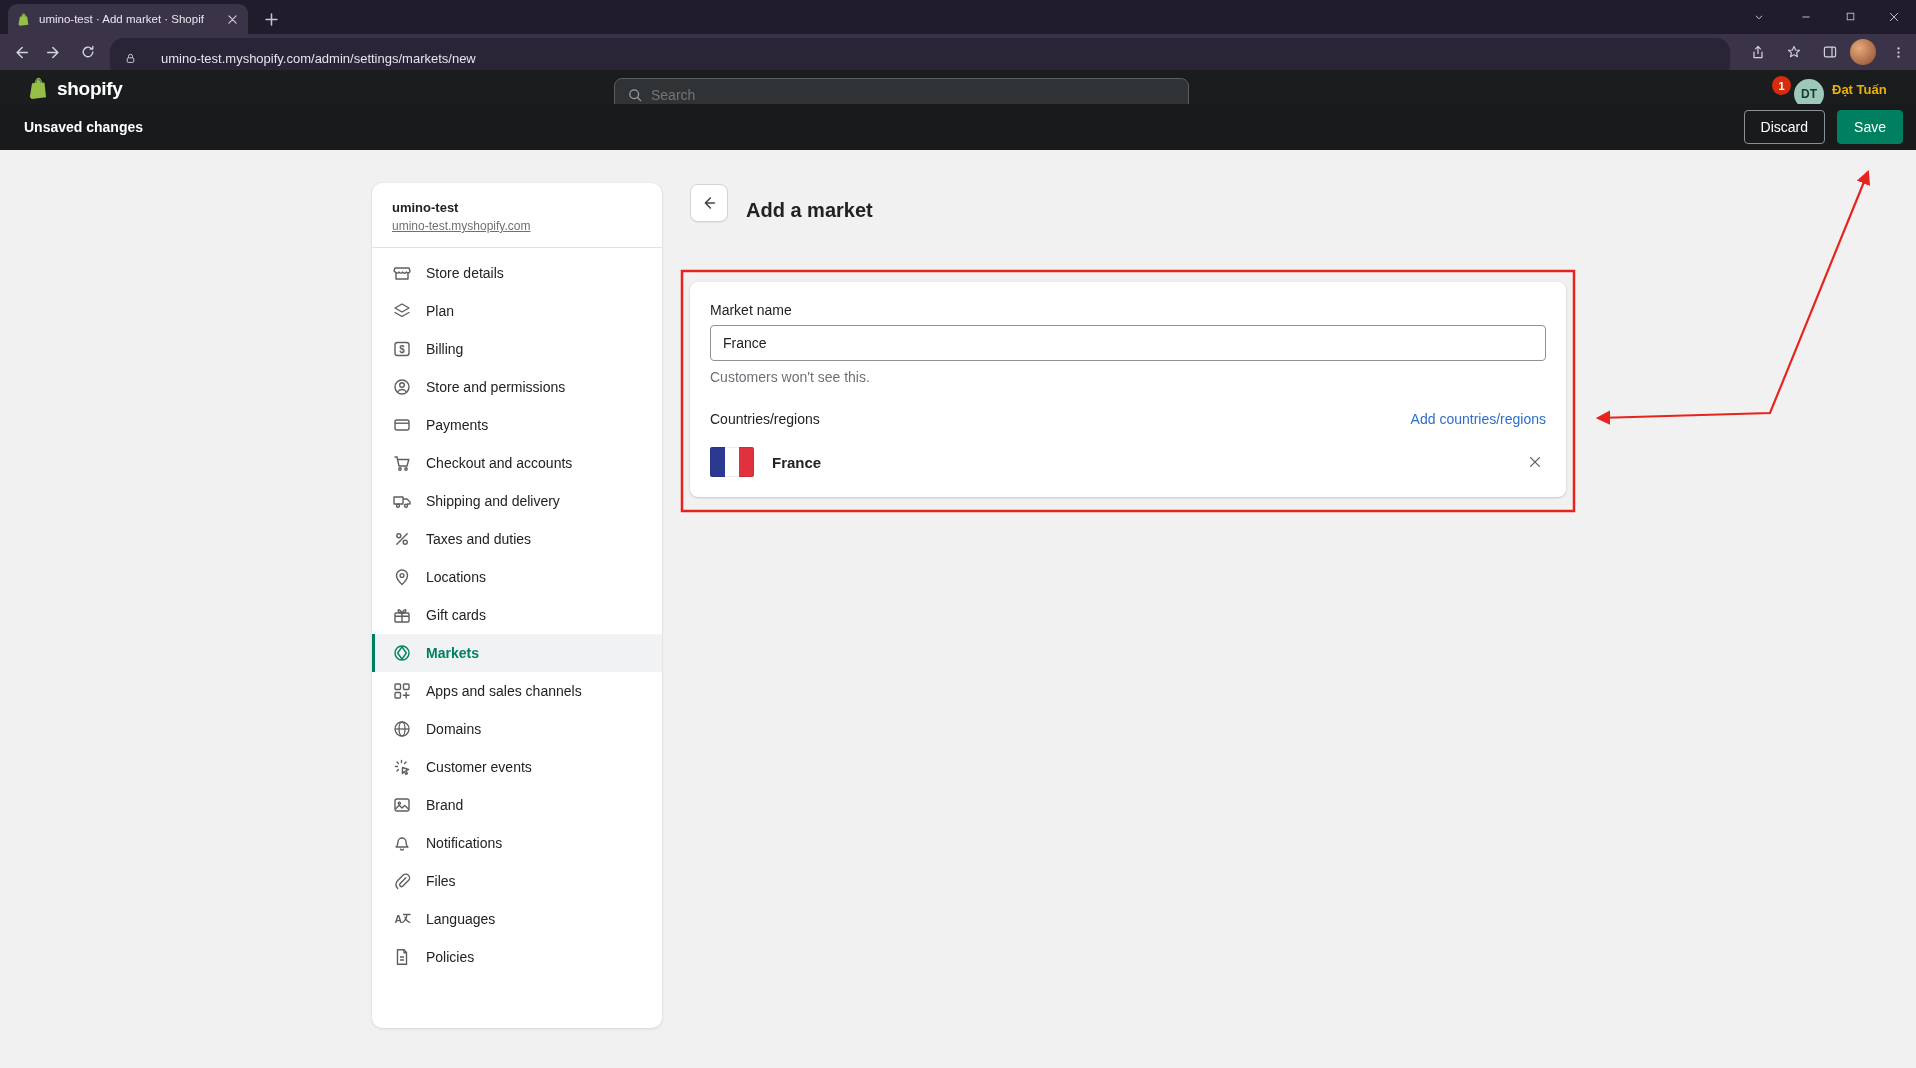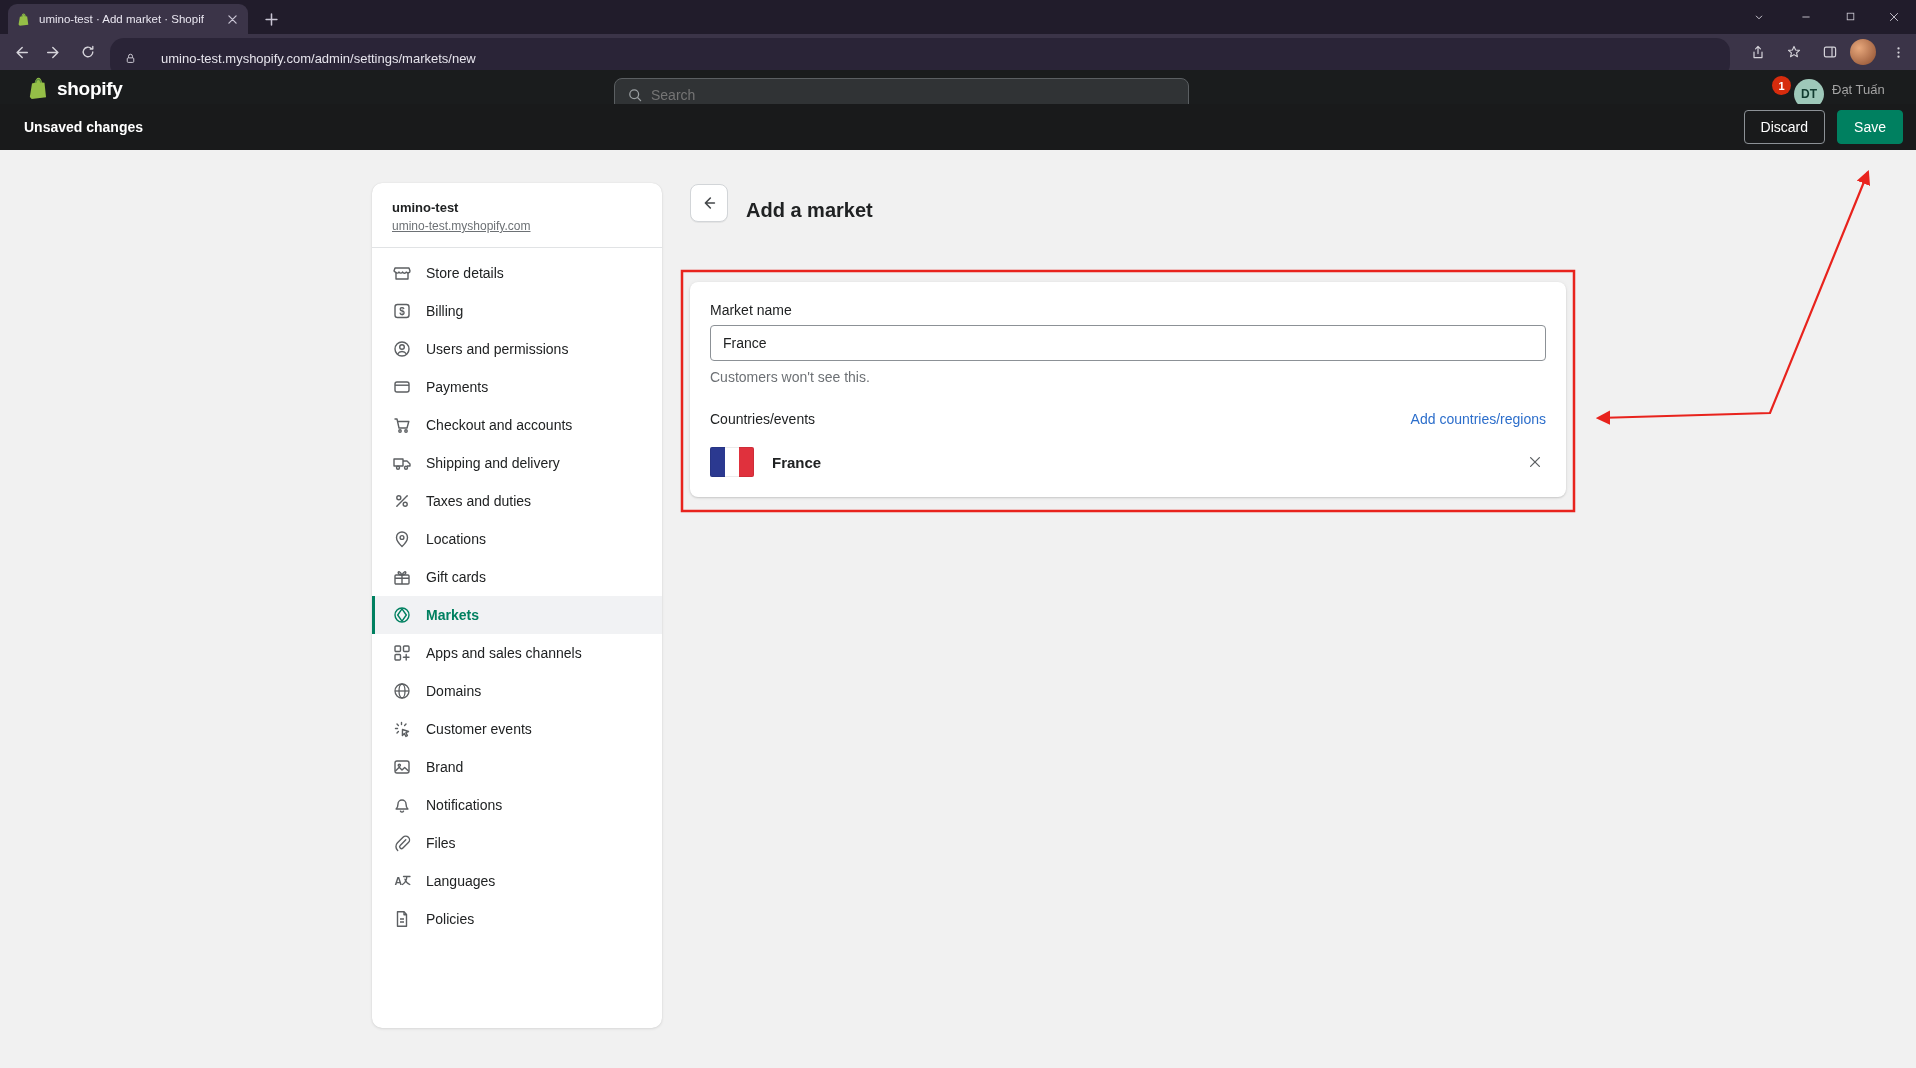--- a/index.html
+++ b/index.html
@@ -31,21 +31,21 @@
   .shop-logo-text { color:#ffffff; font-size:19px; font-weight:bold; letter-spacing:-.3px; }
   .shop-search { position:absolute; left:614px; top:8px; width:575px; height:40px; background:#303335;
                  border:1px solid #5b5f62; border-radius:8px; display:flex; align-items:flex-start; padding:8px 12px; gap:8px; }
   .shop-search input { background:transparent; border:none; outline:none; color:#9ba0a3; font-size:14px;
                  font-family:"Liberation Sans", sans-serif; width:100%; }
   .notif-badge { position:absolute; left:1772px; top:6px; min-width:19px; height:19px; border-radius:10px; background:#d72c0d;
                  color:#fff; font-size:11px; font-weight:bold; display:flex; align-items:center; justify-content:center; z-index:2; }
   .topbar-avatar { position:absolute; left:1794px; top:9px; width:30px; height:30px; border-radius:50%;
                  background:#9ec8b9; color:#123c30; font-size:12px; font-weight:bold;
                  display:flex; align-items:center; justify-content:center; }
-  .topbar-username { position:absolute; left:1832px; top:12px; color:#a3a3a3; font-size:13px; font-weight:400; }
+  .topbar-username { position:absolute; left:1832px; top:12px; color:#eab308; font-size:13px; font-weight:700; }
 
   
   .save-bar { position:absolute; top:104px; left:0; width:100%; height:46px; background:#191a1b;
               display:flex; align-items:center; padding:0 13px 0 24px; z-index:5; }
   .save-msg { color:#ffffff; font-size:14px; font-weight:700; }
   .save-actions { margin-left:auto; display:flex; gap:12px; }
   .btn-discard { background:transparent; color:#fff; font-size:14px; font-weight:500; padding:8px 16px;
                  border:1px solid #8c9196; border-radius:4px; cursor:pointer; font-family:"Liberation Sans", sans-serif; }
   .btn-save { background:#008060; color:#fff; font-size:14px; font-weight:500; padding:8px 16px;
               border:1px solid #008060; border-radius:4px; cursor:pointer; font-family:"Liberation Sans", sans-serif; }
@@ -232,36 +232,45 @@
         <span class="nav-icon">
             <svg viewBox="0 0 20 20" fill="none" stroke="#5c5f62" stroke-width="1.4" stroke-linecap="round" stroke-linejoin="round">
               <path d="M4 9.5V16h12V9.5"></path>
               <path d="M3 5h14l1 3a2 2 0 01-3.7 1A2 2 0 0110.6 9 2 2 0 017 9a2 2 0 01-3.6 0 2 2 0 01-1.4-1z"></path>
             </svg>
           </span>
         <span class="nav-label">Store details</span>
       </div>
       <div class="nav-item">
         <span class="nav-icon">
+            <svg viewBox="0 0 20 20" fill="none" stroke="#5c5f62" stroke-width="1.4" stroke-linecap="round" stroke-linejoin="round">
+              <path d="M10 3l7 4-7 4-7-4z"></path>
+              <path d="M3 11.5l7 4 7-4"></path>
+            </svg>
+          </span>
+        <span class="nav-label">Plan</span>
+      </div>
+      <div class="nav-item">
+        <span class="nav-icon">
             <svg viewBox="0 0 20 20" fill="none" stroke="#5c5f62" stroke-width="1.4">
               <rect x="3" y="3.5" width="14" height="13" rx="2.5"></rect>
               <text x="10" y="13.6" font-size="10" font-weight="bold" text-anchor="middle" fill="#5c5f62" stroke="none">$</text>
             </svg>
           </span>
         <span class="nav-label">Billing</span>
       </div>
       <div class="nav-item">
         <span class="nav-icon">
             <svg viewBox="0 0 20 20" fill="none" stroke="#5c5f62" stroke-width="1.4">
               <circle cx="10" cy="10" r="7"></circle>
               <circle cx="10" cy="8" r="2.3"></circle>
               <path d="M5.6 15a5.2 5.2 0 018.8 0"></path>
             </svg>
           </span>
-        <span class="nav-label">Users and permissions</span>
+        <span class="nav-label">Store and permissions</span>
       </div>
       <div class="nav-item">
         <span class="nav-icon">
             <svg viewBox="0 0 20 20" fill="none" stroke="#5c5f62" stroke-width="1.4">
               <rect x="3" y="5" width="14" height="10" rx="2"></rect>
               <path d="M3 8.2h14"></path>
             </svg>
           </span>
         <span class="nav-label">Payments</span>
       </div>
@@ -412,21 +421,21 @@
       </div>
       <h1 class="page-title">Add a market</h1>
     </div>
 
     <div class="card">
       <div class="field-label">Market name</div>
       <input class="text-input" type="text" value="France" style="">
       <div class="help-text">Customers won't see this.</div>
 
       <div class="section-row">
-        <span class="section-label">Countries/events</span>
+        <span class="section-label">Countries/regions</span>
         <a class="link-action">Add countries/regions</a>
       </div>
 
       <div class="country-row">
         <div class="flag-fr"></div>
         <span class="country-name">France</span>
         <span class="remove-btn">
           <svg width="16" height="16" viewBox="0 0 20 20">
               <path d="M4.5 4.5l11 11M15.5 4.5l-11 11" stroke="#5c5f62" stroke-width="1.6" stroke-linecap="round"></path>
             </svg>

